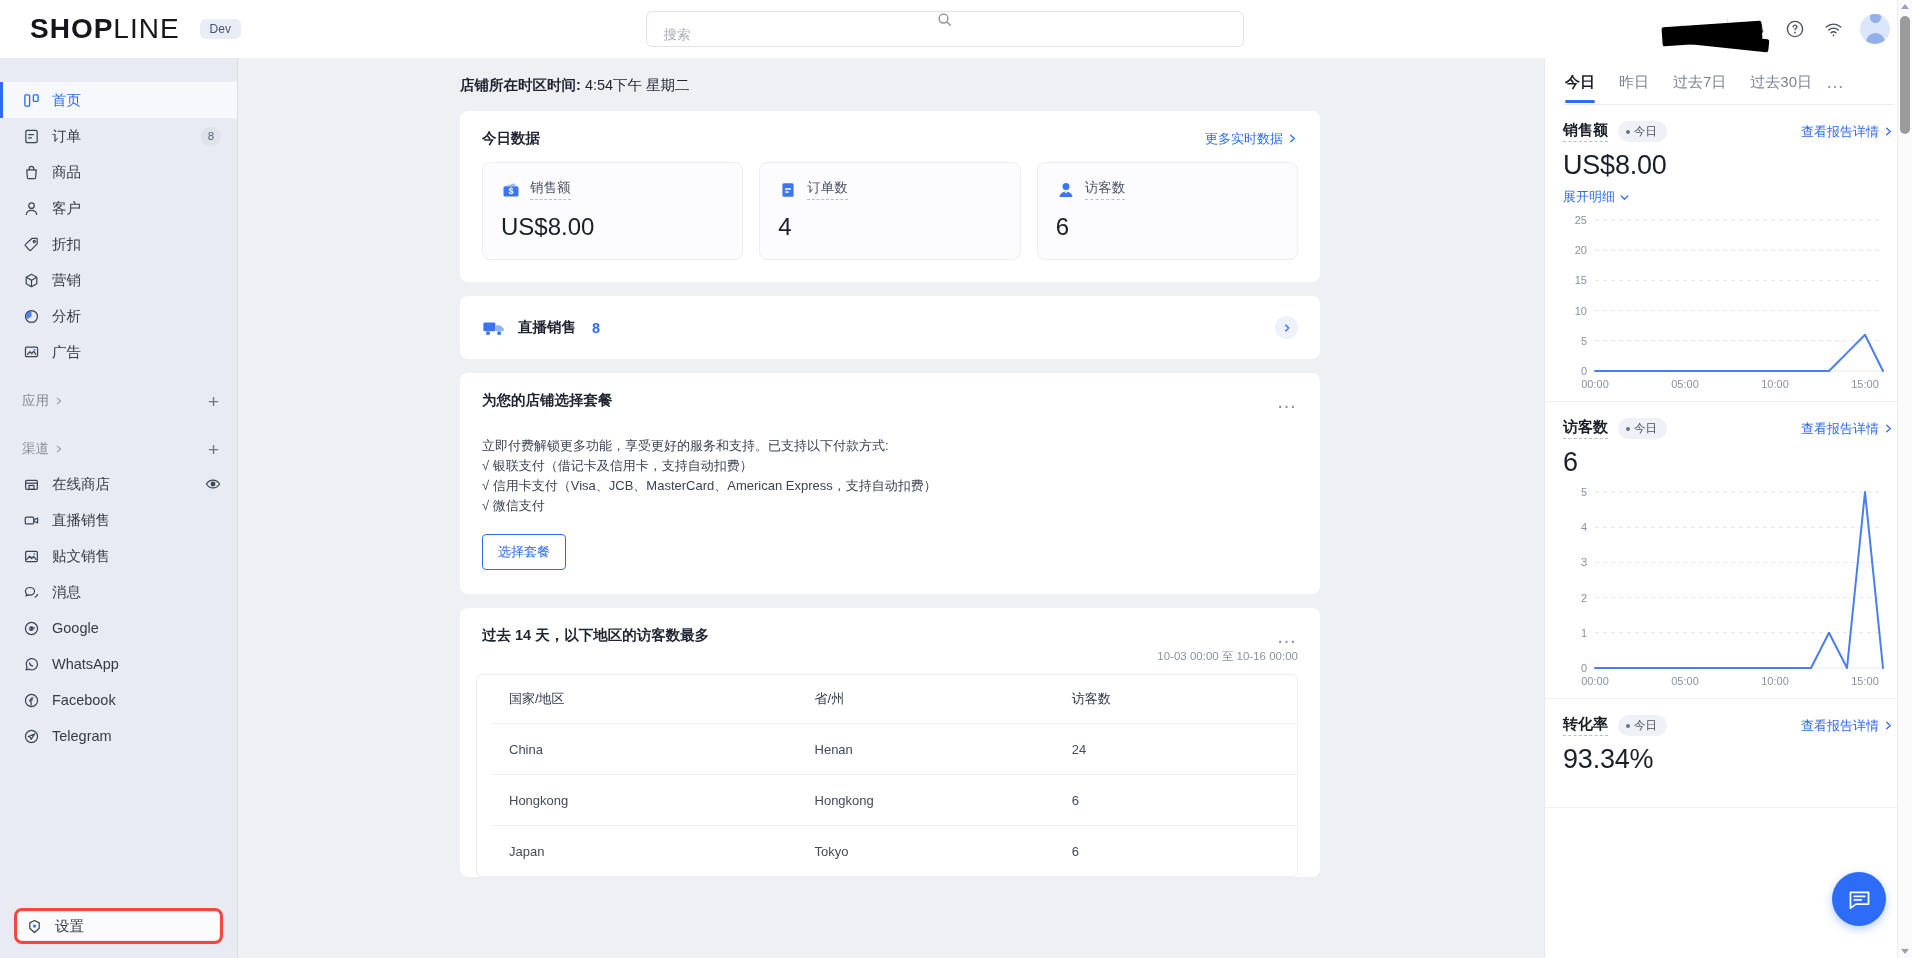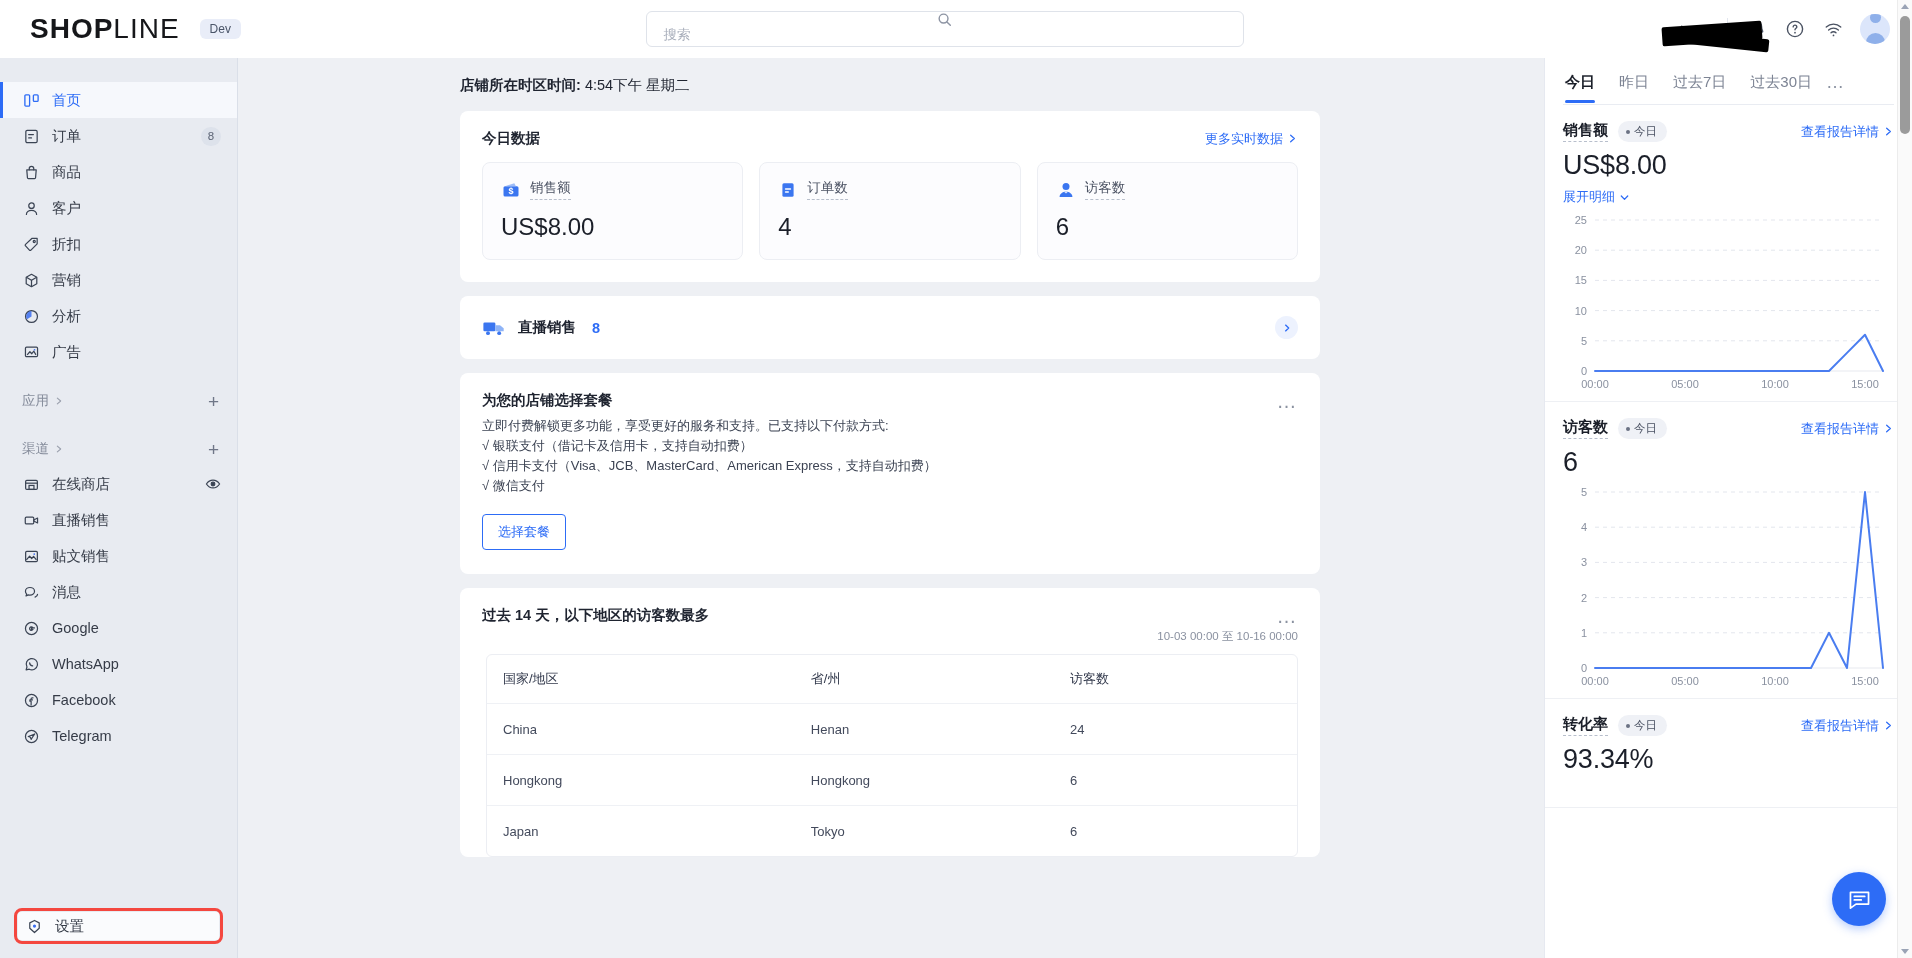--- a/index.html
+++ b/index.html
@@ -134,30 +134,30 @@
     display: flex; align-items: center; justify-content: space-between;
     padding: 20px 22px; cursor: pointer;
   }
   .pending-left { display: flex; align-items: center; gap: 12px; font-size: 14.5px; color: #1f2430; font-weight: 600;}
   .pending-left .cnt { color: #2d6cf6; font-weight: 600; margin-left: 4px;}
   .chev-circle {
     width: 23px; height: 23px; border-radius: 50%; background: #edf2fe; color: #2d6cf6;
     display:flex; align-items:center; justify-content:center; font-size: 12px;
   }
 
-  .plan-body { padding: 6px 22px 24px 22px; }
+  .plan-body { padding: 6px 22px 24px 22px; margin-top: 20px; }
   .plan-line { font-size: 13px; color: #3c4353; line-height: 20px; }
   .btn-outline {
     margin-top: 18px; display: inline-block; border: 1px solid #2d6cf6; color: #2d6cf6;
     background: #fff; border-radius: 4px; padding: 8px 15px; font-size: 13px; cursor: pointer;
     font-family: "Liberation Sans", sans-serif;
   }
 
   .range-note { text-align: right; font-size: 11.5px; color: #8a91a0; padding: 4px 22px 0 22px; }
-  .tbl { margin: 10px 22px 20px 26px; border: 1px solid #eceef3; border-radius: 6px; overflow: hidden; }
+  .tbl { margin: 10px 22px 20px 16px; border: 1px solid #eceef3; border-radius: 6px; overflow: hidden; padding-left: 16px; }
   .tbl-row { display: flex; border-bottom: 1px solid #eff1f5; }
   .tbl-row:last-child { border-bottom: none; }
   .tbl-head .tcell { font-size: 13px; color: #30374a; height: 48px; }
   .tcell { padding: 0 0 0 16px; display: flex; align-items: center; height: 50px; font-size: 13px; color: #434a5c; }
   .c1 { width: 38%; } .c2 { width: 32%; } .c3 { width: 30%; }
 
   
   .right {
     width: 368px; flex: 0 0 368px; background: #fff; border-left: 1px solid #e6e9f0;
     display: flex; flex-direction: column; overflow: hidden; position: relative;

